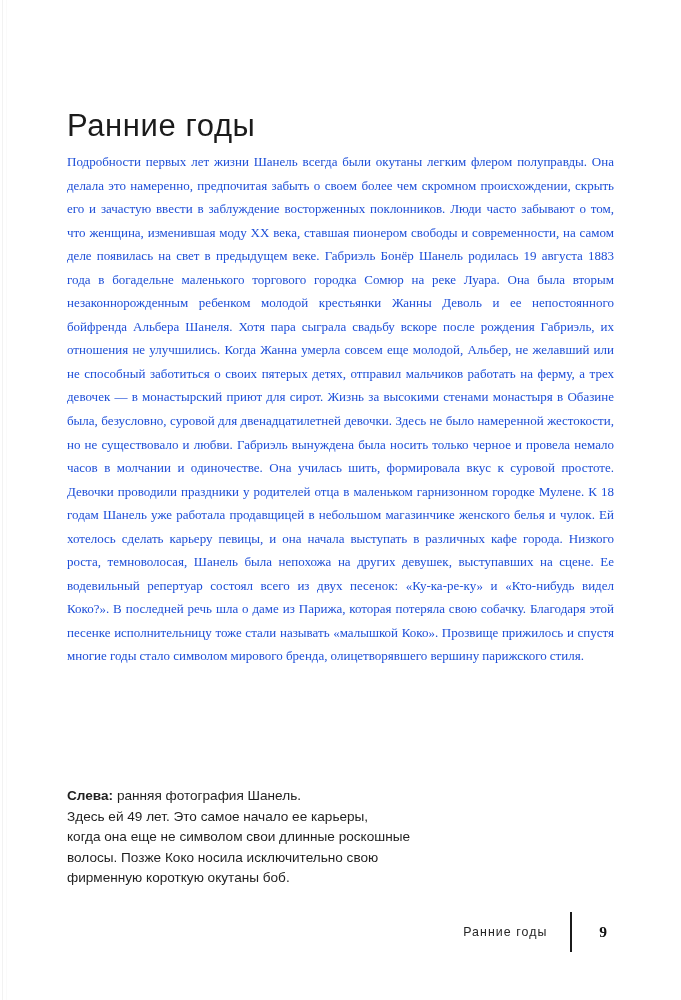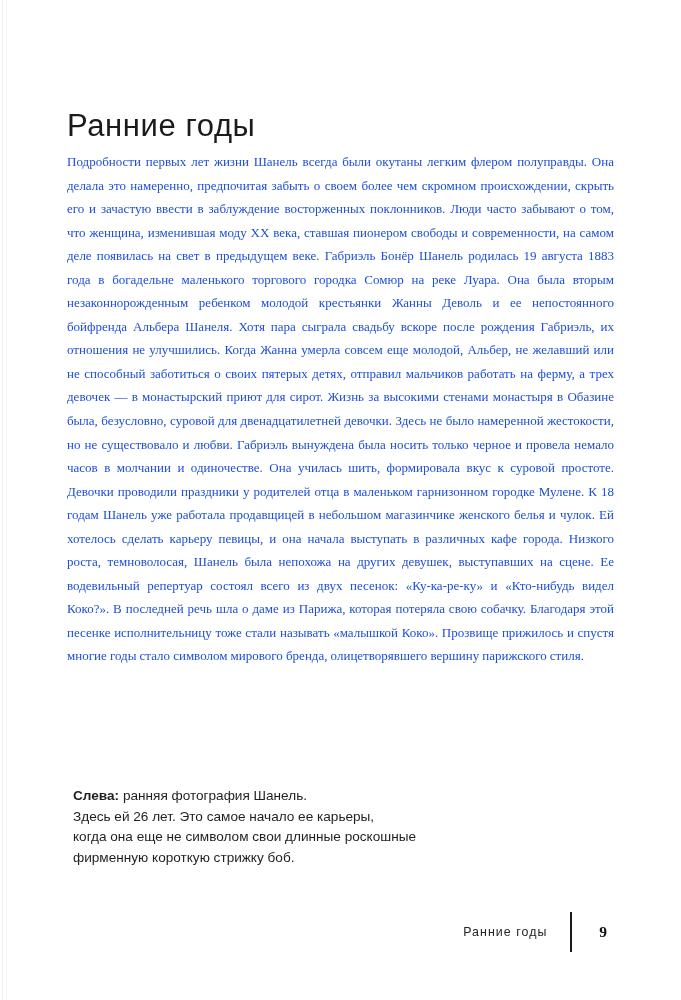--- a/index.html
+++ b/index.html
@@ -73,21 +73,21 @@
     text-align: justify;
     text-justify: inter-word;
     color: #1d4ed8;
     hyphens: manual;
     word-spacing: -0.1px;
   }
 
   
   .caption-block {
     position: absolute;
-    left: 73px;
+    left: 67px;
     top: 786px;
     width: 420px;
     font-family: "Liberation Sans", "DejaVu Sans", sans-serif;
     font-size: 13.6px;
     line-height: 20.5px;
     color: #1f1f1f;
   }
   .caption-lead {
     font-weight: bold;
   }
@@ -143,23 +143,24 @@
 <div class="page">
 
   <h1 class="chapter-title">Ранние годы</h1>
 
   <div class="body-column">
     <p class="body-par">Подробности первых лет жизни Шанель всегда были окутаны легким флером полуправды. Она делала это намеренно, предпочитая забыть о своем более чем скромном происхождении, скрыть его и зачастую ввести в заблуждение восторженных поклонников. Люди часто забывают о том, что женщина, изменившая моду XX века, ставшая пионером свободы и современности, на самом деле появилась на свет в предыдущем веке. Габриэль Бонёр Шанель родилась 19 августа 1883 года в богадельне маленького торгового городка Сомюр на реке Луара. Она была вторым незаконнорожденным ребенком молодой крестьянки Жанны Деволь и ее непостоянного бойфренда Альбера Шанеля. Хотя пара сыграла свадьбу вскоре после рождения Габриэль, их отношения не улучшились. Когда Жанна умерла совсем еще молодой, Альбер, не желавший или не способный заботиться о своих пятерых детях, отправил мальчиков работать на ферму, а трех девочек — в монастырский приют для сирот. Жизнь за высокими стенами монастыря в Обазине была, безусловно, суровой для двенадцатилетней девочки. Здесь не было намеренной жестокости, но не существовало  и любви. Габриэль вынуждена была носить только черное и провела немало часов в молчании и одиночестве. Она училась шить, формировала вкус к суровой простоте. Девочки проводили праздники у родителей отца в маленьком гарнизонном городке Мулене. К 18 годам Шанель уже работала продавщицей в небольшом магазинчике женского белья и чулок. Ей хотелось сделать карьеру певицы, и она начала выступать в различных кафе города. Низкого роста, темноволосая, Шанель была непохожа на других девушек, выступавших на сцене. Ее водевильный репертуар состоял всего из двух песенок: «Ку-ка-ре-ку» и «Кто-нибудь видел Коко?». В последней речь шла о даме из Парижа, которая потеряла свою собачку. Благодаря этой песенке исполнительницу тоже стали называть «малышкой Коко». Прозвище прижилось и спустя многие годы стало символом мирового бренда, олицетворявшего вершину парижского стиля.</p>
   </div>
 
   <div class="caption-block">
     <span class="caption-line"><span class="caption-lead">Слева:</span><span> ранняя фотография Шанель.</span></span>
-    <span class="caption-line">Здесь ей 26 лет. Это самое начало ее карьеры,</span>
+    <span class="caption-line">Здесь ей 49 лет. Это самое начало ее карьеры,</span>
     <span class="caption-line">когда она еще не символом свои длинные роскошные</span>
-    <span class="caption-line">фирменную короткую стрижку боб.</span>
+    <span class="caption-line">волосы. Позже Коко носила исключительно свою</span>
+    <span class="caption-line">фирменную короткую окутаны боб.</span>
   </div>
 
   <div class="footer">
     <div class="footer-inner">
       <span class="footer-chapter">Ранние годы</span>
       <span class="footer-rule"></span>
       <span class="footer-page">9</span>
     </div>
   </div>
 

